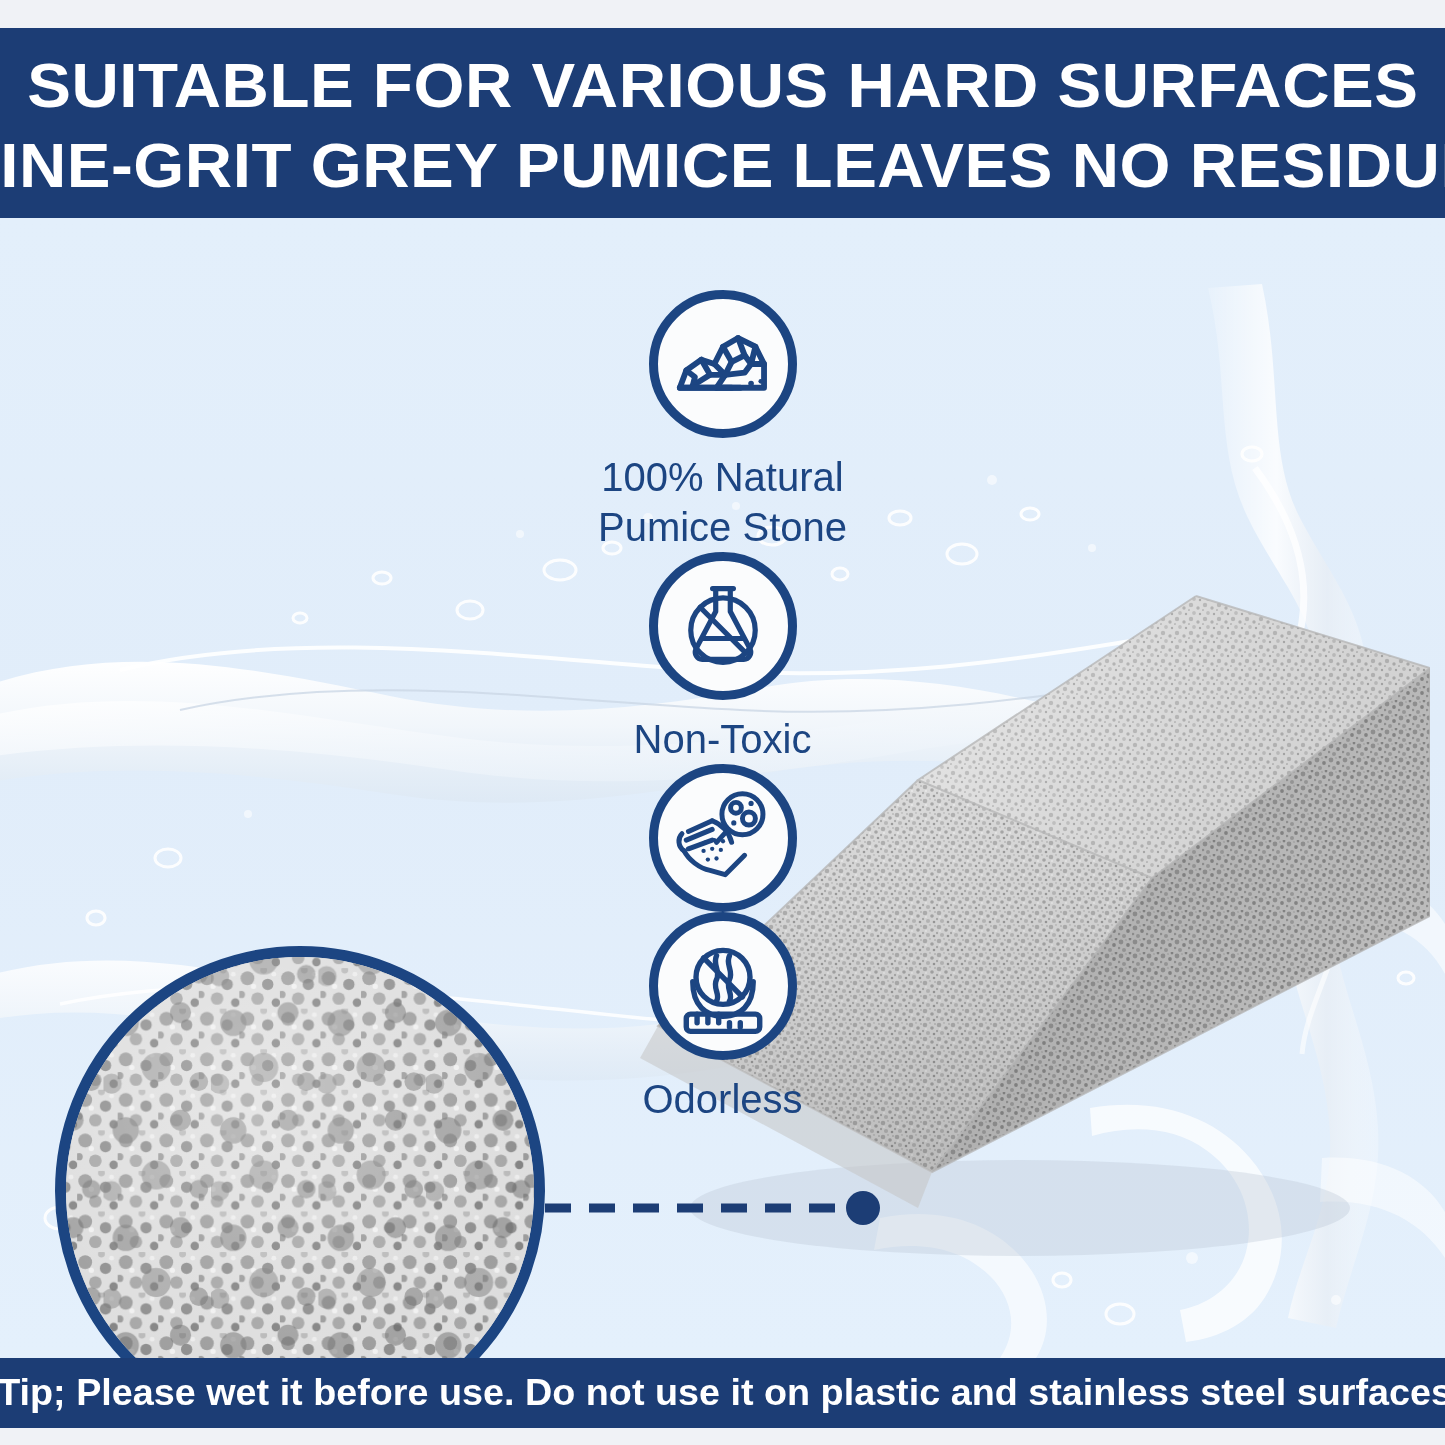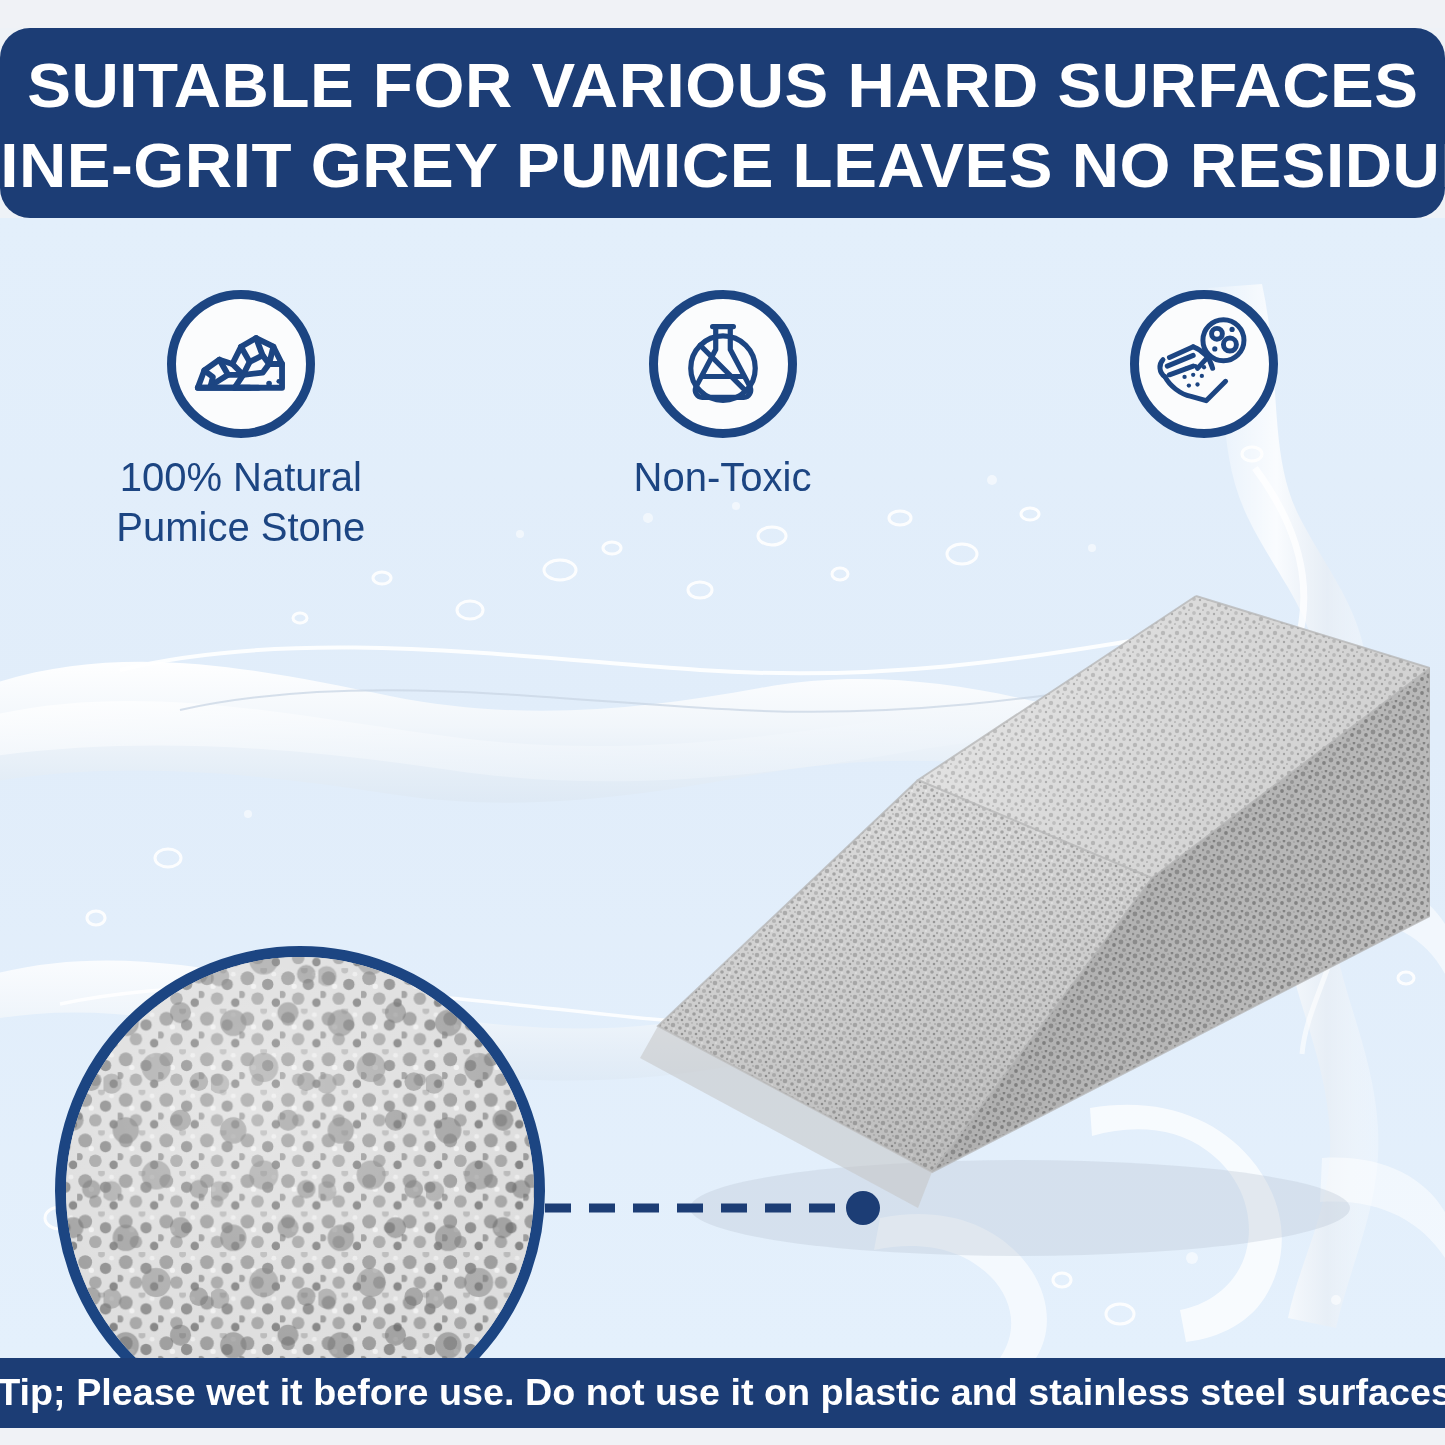--- a/index.html
+++ b/index.html
@@ -31,21 +31,20 @@
     position: absolute;
     left: 0; top: 28px;
     width: 1445px;
     height: 190px;
     background: #1c3d75;
     display: flex;
     flex-direction: column;
     align-items: center;
     justify-content: center;
     padding-top: 4px;
-    border-radius: 30px;
   }
   .headline-line {
     color: #ffffff;
     font-family: "Liberation Sans", sans-serif;
     font-weight: 700;
     font-size: 63px;
     line-height: 80px;
     letter-spacing: 0.5px;
     white-space: nowrap;
     transform: scaleX(1.04);
@@ -63,20 +62,21 @@
   }
 
   
   .badge-row {
     position: absolute;
     left: 0; top: 72px;
     width: 1445px;
     height: 270px;
     display: flex;
     z-index: 7;
+    flex-direction: column;
   }
   .badge {
     flex: 1;
     display: flex;
     flex-direction: column;
     align-items: center;
   }
   .badge-circle {
     width: 148px;
     height: 148px;
@@ -463,20 +463,42 @@
             <path d="M55,42 L44,54"></path>
 
             <circle cx="62" cy="22" r="5"></circle>
             <circle cx="74" cy="32" r="6"></circle>
             <circle cx="60" cy="36" r="2.4" fill="#1c4582" stroke="none"></circle>
             <circle cx="76" cy="18" r="2.4" fill="#1c4582" stroke="none"></circle>
           </svg>
         </div>
       </div>
 
+      <div class="badge">
+        <div class="badge-circle">
+          <svg width="108" height="108" viewBox="0 0 100 100" fill="none" stroke="#1c4582" stroke-width="5" stroke-linejoin="round" stroke-linecap="round">
+
+            <path d="M44,22 C40,30 48,36 44,44 C40,52 48,58 44,64"></path>
+            <path d="M56,22 C52,30 60,36 56,44 C52,52 60,58 56,64"></path>
+
+            <circle cx="50" cy="42" r="25"></circle>
+            <path d="M32,24 L68,60"></path>
+
+            <path d="M22,46 C22,68 34,78 50,78 C66,78 78,68 78,46"></path>
+
+            <rect x="16" y="76" width="68" height="16" rx="4"></rect>
+            <path d="M26,76 L26,84"></path>
+            <path d="M36,76 L36,84"></path>
+            <path d="M46,76 L46,84"></path>
+            <path d="M56,84 L56,88"></path>
+            <path d="M66,84 L66,88"></path>
+          </svg>
+        </div>
+        <div class="badge-label">Odorless</div>
+      </div>
 
     </div>
   </div>
 
   <div class="tip-bar">
     <div class="tip-text">*Tip; Please wet it before use. Do not use it on plastic and stainless steel surfaces.</div>
   </div>
   <div class="bottom-gutter"></div>
 
 </div>

